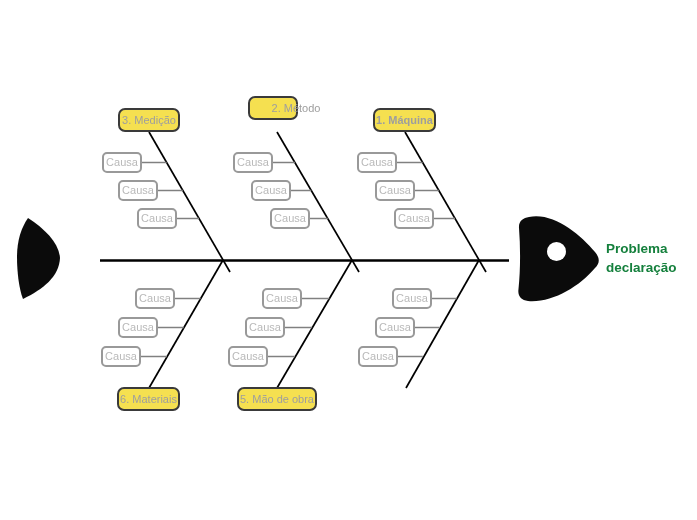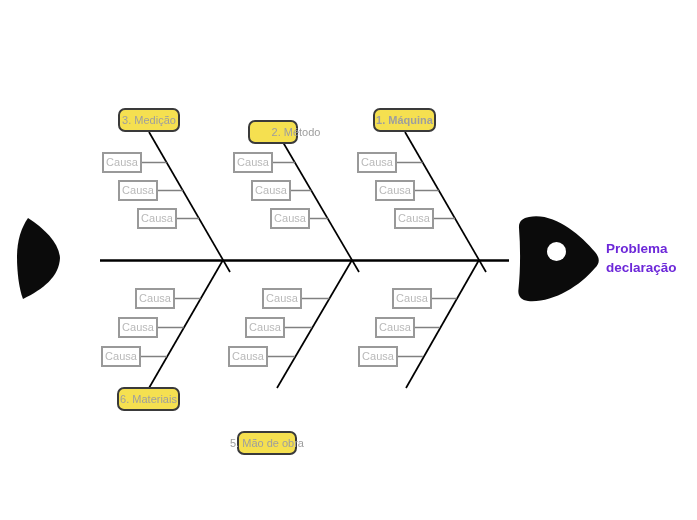--- a/index.html
+++ b/index.html
@@ -34,31 +34,31 @@
     background: #F5E050;
     border: 2px solid #3a3a3a;
     border-radius: 7px;
     color: #9e9e9e;
     height: 24px;
     z-index: 3;
   }
   .cause {
     background: #ffffff;
     border: 2px solid #999999;
-    border-radius: 0;
+    border-radius: 5px;
     color: #b9b9b9;
     width: 40px;
     height: 21px;
     z-index: 3;
   }
   .problem-label {
     position: absolute;
     left: 606px;
     top: 239px;
-    color: #6d28d9;
+    color: #15803d;
     font-size: 13.5px;
     font-weight: bold;
     line-height: 19px;
     z-index: 3;
   }
 </style>
 </head>
 <body>
 
 <div class="canvas">
@@ -109,25 +109,25 @@
              C 553 212, 580 234, 595 252
              C 600 258, 600 263, 595 268
              C 579 287, 552 303, 528 301
              C 521 300, 517.5 296, 518.5 289
              C 520.5 270, 520.5 248, 519 228
              C 518.5 221, 523 218, 529 217 Z" fill="#0b0b0b"></path>
     <circle cx="556.5" cy="251.5" r="9.5" fill="#ffffff"></circle>
   </svg>
 
   <div class="node category" style="left:118px; top:108px; width:62px;text-align:right;">3. Medição</div>
-  <div class="node category" style="left:248px; top:120px; width:34px;padding-left:46px;">2. Método</div>
+  <div class="node category" style="left:248px; top:96px; width:34px;padding-left:46px;">2. Método</div>
   <div class="node category" style="left:373px; top:108px; width:63px;font-weight:bold;">1. Máquina</div>
 
   <div class="node category" style="left:117px; top:387px; width:63px;">6. Materiais</div>
-  <div class="node category" style="left:237px; top:387px; width:60px;margin-top:44px;">5. Mão de obra</div>
+  <div class="node category" style="left:237px; top:387px; width:80px;">5. Mão de obra</div>
 
   <div class="node cause" style="left:102px; top:152px;">Causa</div>
   <div class="node cause" style="left:118px; top:180px;">Causa</div>
   <div class="node cause" style="left:137px; top:208px;">Causa</div>
 
   <div class="node cause" style="left:233px; top:152px;">Causa</div>
   <div class="node cause" style="left:251px; top:180px;">Causa</div>
   <div class="node cause" style="left:270px; top:208px;">Causa</div>
 
   <div class="node cause" style="left:357px; top:152px;">Causa</div>

